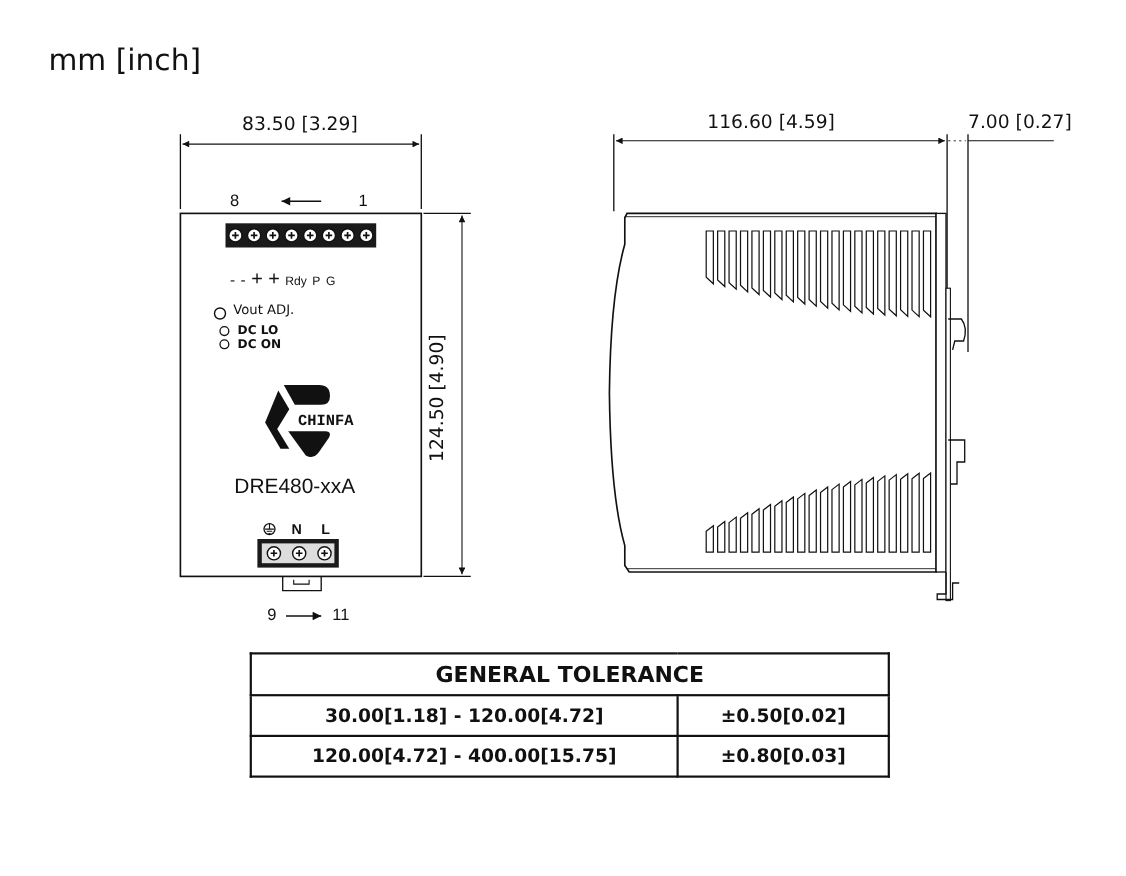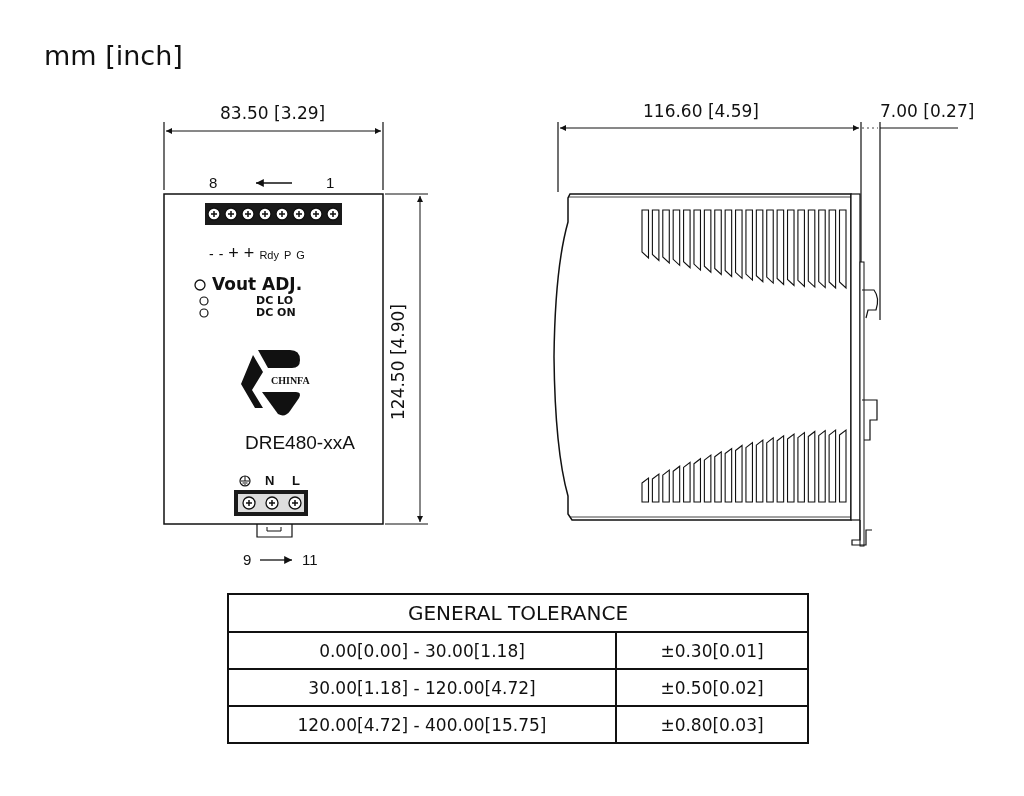--- a/index.html
+++ b/index.html
@@ -4,27 +4,27 @@
   <style>
     html, body { margin:0; padding:0; background:#ffffff; }
     body { width:1024px; height:796px; position:relative; overflow:hidden;
            font-family:"DejaVu Sans", sans-serif; color:#111; }
     .abs { position:absolute; }
     .unit-label { left:44px; top:40px; font-size:27px; font-family:"DejaVu Sans", sans-serif; }
     .dim-text { font-size:17px; font-family:"DejaVu Sans", sans-serif; white-space:nowrap; }
     svg.drawing { position:absolute; left:0; top:0; }
     .pin-label { font-size:15px; font-family:"Liberation Sans", sans-serif; }
     .small-label { font-size:11px; font-family:"Liberation Sans", sans-serif; }
-    .vout { font-size:17px; font-weight:bold; font-family:"DejaVu Sans", sans-serif;text-align:right; }
-    .dc { font-size:11px; font-weight:bold; font-family:"DejaVu Sans", sans-serif;margin-left:40px; }
+    .vout { font-size:12px; font-weight:normal; font-family:"DejaVu Sans", sans-serif;text-align:right; }
+    .dc { font-size:11px; font-weight:bold; font-family:"DejaVu Sans", sans-serif; }
     .model { font-size:19px; font-family:"Liberation Sans", sans-serif; }
-    .brand { font-size:10px; font-weight:bold; font-family:Liberation Serif, serif; }
+    .brand { font-size:14px; font-weight:bold; font-family:Liberation Mono, monospace; }
     table.tol { position:absolute; left:227px; top:593px; width:582px; border-collapse:collapse;
                 font-family:"DejaVu Sans", sans-serif; font-size:17px; }
-    table.tol td, table.tol th { border:2px solid #111; height:35px; padding:0; text-align:center; font-weight:normal; }
+    table.tol td, table.tol th { border:2px solid #111; height:35px; padding:0; text-align:center; font-weight:bold; }
     table.tol th { font-size:20px; height:36px; }
     table.tol td.range { width:386px; }
   </style>
 </head>
 <body>
 
 <div class="abs unit-label">mm [inch]</div>
 
 <svg class="drawing" width="1024" height="796" viewBox="0 0 1024 796">
   <defs>
@@ -165,38 +165,34 @@
   <span class="small-label" style="font-size:18px">+</span>
   <span class="small-label">Rdy</span>
   <span class="small-label">P</span>
   <span class="small-label">G</span>
 </div>
 
 <div class="abs vout" style="left:212px;top:274px;">Vout ADJ.</div>
 <div class="abs dc" style="left:216px;top:294px;">DC LO</div>
 <div class="abs dc" style="left:216px;top:306px;">DC ON</div>
 <div class="abs brand" style="left:271px;top:375px;">CHINFA</div>
-<div class="abs model" style="left:213px;top:432px;margin-left:32px;">DRE480-xxA</div>
+<div class="abs model" style="left:213px;top:432px;">DRE480-xxA</div>
 
 <div class="abs pin-label" style="left:265px;top:473px;font-weight:bold;font-size:13px;">N</div>
 <div class="abs pin-label" style="left:292px;top:473px;font-weight:bold;font-size:13px;">L</div>
 <div class="abs pin-label" style="left:243px;top:551px;">9</div>
 <div class="abs pin-label" style="left:302px;top:551px;text-align:center;">11</div>
 
 <div class="abs dim-text" style="left:643px;top:101px;">116.60 [4.59]</div>
 <div class="abs dim-text" style="left:880px;top:101px;">7.00 [0.27]</div>
 
 <table class="tol">
   <tbody>
       <tr>
     <th colspan="2">GENERAL TOLERANCE</th>
-  </tr>
-  <tr>
-    <td class="range">0.00[0.00] - 30.00[1.18]</td>
-    <td>±0.30[0.01]</td>
   </tr>
   <tr>
     <td class="range">30.00[1.18] - 120.00[4.72]</td>
     <td>±0.50[0.02]</td>
   </tr>
   <tr>
     <td class="range">120.00[4.72] - 400.00[15.75]</td>
     <td>±0.80[0.03]</td>
   </tr>
 </tbody>

